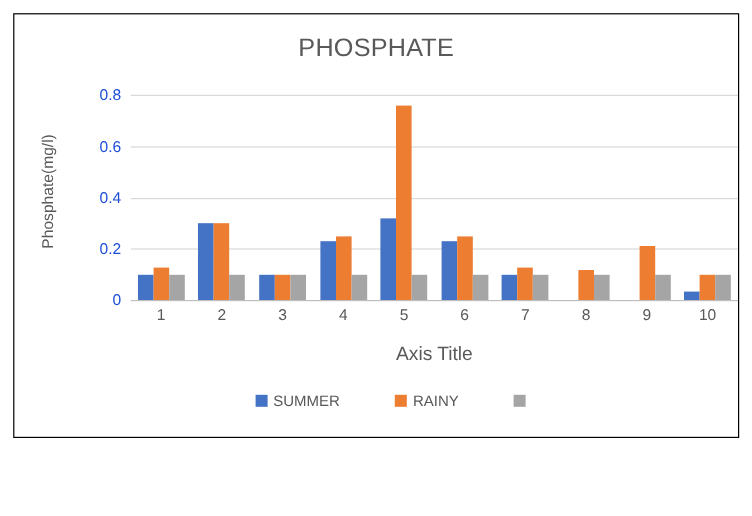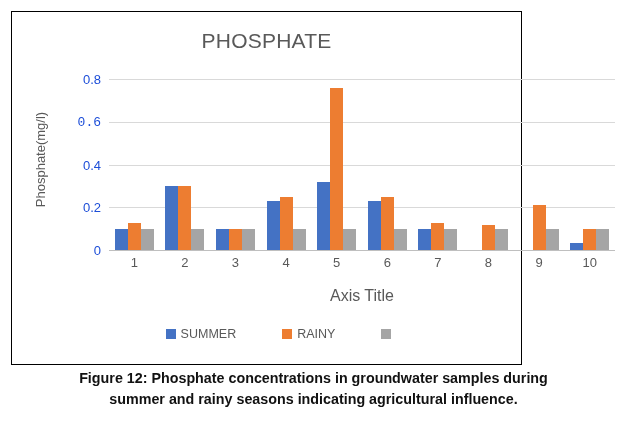--- a/index.html
+++ b/index.html
@@ -20,21 +20,21 @@
     width: 627px;
     height: 430px;
     box-sizing: border-box;
   }
 
   
   #chart-frame {
     position: absolute;
     left: 11px;
     top: 11px;
-    width: 511px;
+    width: 605px;
     height: 354px;
     box-sizing: border-box;
     border: 1.4px solid #000000;
     background: #ffffff;
   }
 
   
   #chart-title {
     position: absolute;
     left: 0;
@@ -199,21 +199,21 @@
     <div id="plot-area">
 
       <div id="grid-layer">
           <div class="gridline baseline" style="top: 100%;"></div>
           <div class="ytick-label" style="top: 100%;">0</div>
           <div class="gridline" style="top: 75%;"></div>
           <div class="ytick-label" style="top: 75%;">0.2</div>
           <div class="gridline" style="top: 50%;"></div>
           <div class="ytick-label" style="top: 50%;">0.4</div>
           <div class="gridline" style="top: 25%;"></div>
-          <div class="ytick-label" style="top: 25%; font-family: Liberation Mono, monospace;">0.6</div>
+          <div class="ytick-label" style="top: 25%;">0.6</div>
           <div class="gridline" style="top: 0%;"></div>
           <div class="ytick-label" style="top: 0%;">0.8</div>
         </div>
       <div id="bars-layer">
           <div class="bar-group">
             <div class="bar summer" style="height: 12.5%; background: rgb(68, 114, 196);"></div>
             <div class="bar rainy" style="height: 15.625%; background: rgb(237, 125, 49);"></div>
             <div class="bar permissible" style="height: 12.5%; background: rgb(165, 165, 165);"></div>
           </div>
           <div class="bar-group">
@@ -288,19 +288,14 @@
           <span class="legend-swatch" style="background: rgb(237, 125, 49);"></span>
           <span class="legend-label">RAINY</span>
         </div>
         <div class="legend-item">
           <span class="legend-swatch" style="background: rgb(165, 165, 165);"></span>
         </div>
       </div>
 
   </div>
 
-  <div id="caption">
-    <span>Figure 12: Phosphate concentrations in groundwater samples during</span>
-    <br>
-    <span>summer and rainy seasons indicating agricultural influence.</span>
-  </div>
 
 </div>
 
 </body></html>

